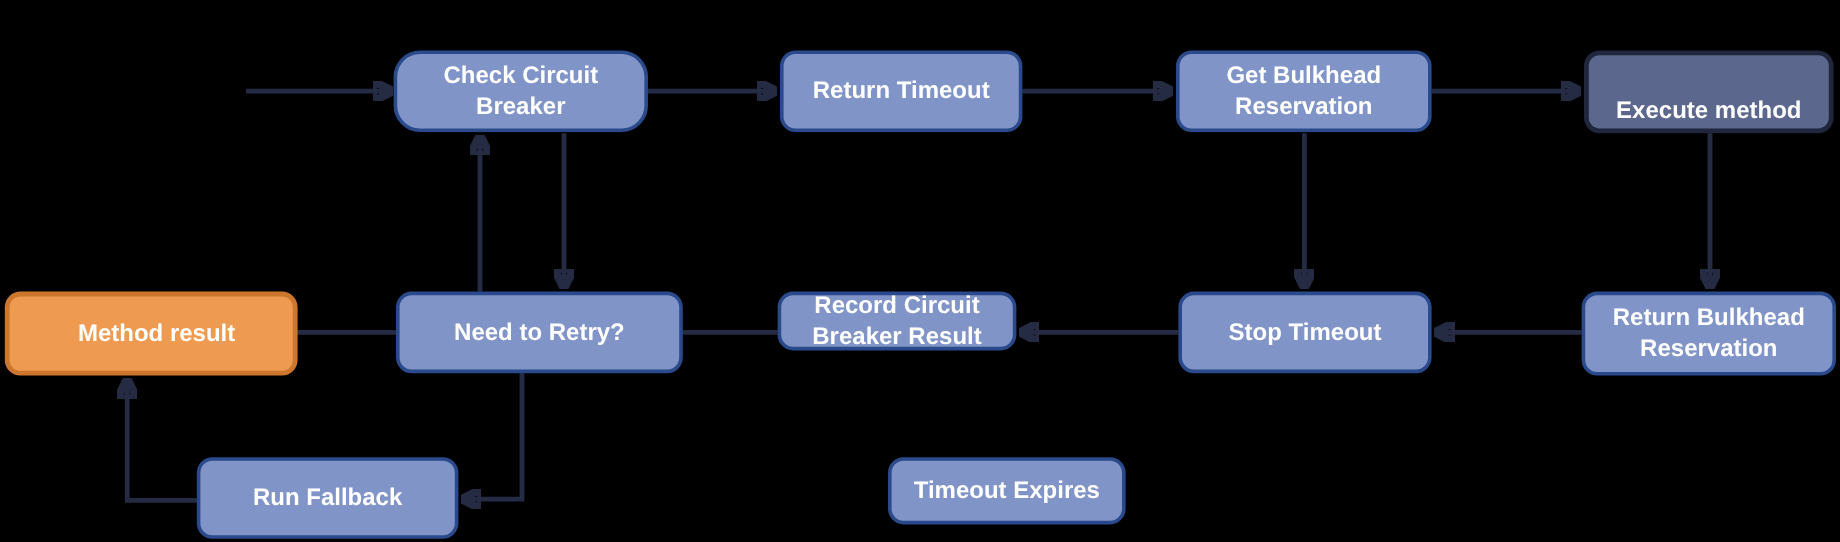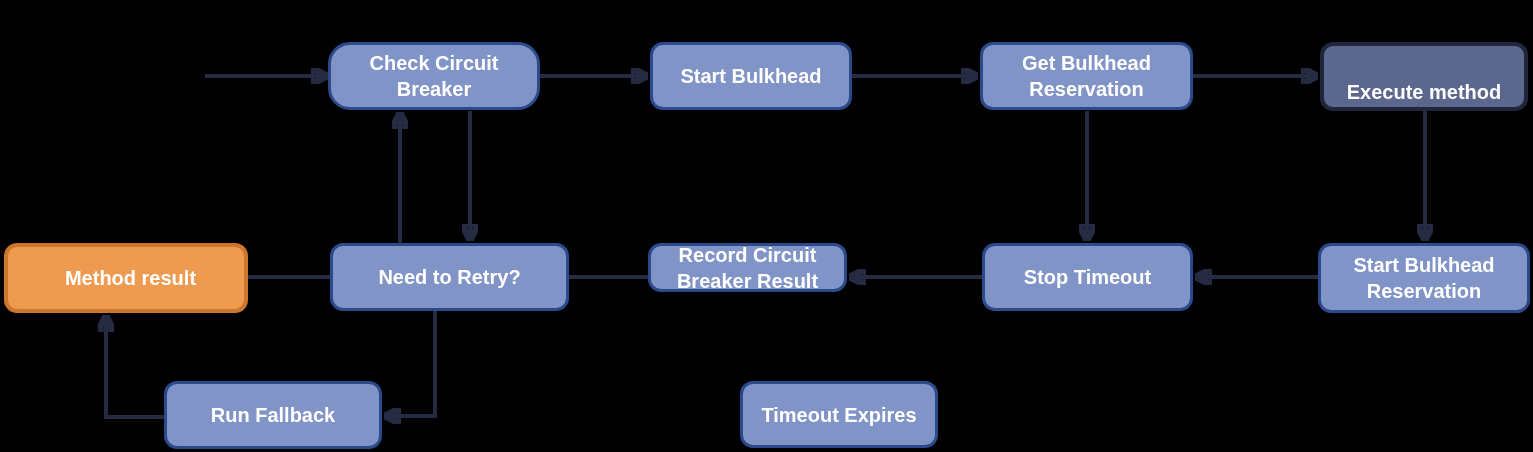--- a/index.html
+++ b/index.html
@@ -82,21 +82,21 @@
     <path d="M400 243 V114" marker-end="url(#ah)"></path>
     <path d="M470 111 V239" marker-end="url(#ah)"></path>
     <path d="M435 311 V416 H386" marker-end="url(#ah)"></path>
     <path d="M164 417 H106 V317" marker-end="url(#ah)"></path>
   </svg>
 
   <div class="node node-process" style="left:328px; top:42px;  width:212px; height:68px;border-radius:22px;">
       <span>Check Circuit Breaker</span>
     </div>
   <div class="node node-process" style="left:650px; top:42px;  width:202px; height:68px;">
-      <span>Start Bulkhead</span>
+      <span>Return Timeout</span>
     </div>
   <div class="node node-process" style="left:980px; top:42px;  width:213px; height:68px;">
       <span>Get Bulkhead Reservation</span>
     </div>
   <div class="node node-emphasis" style="left:1320px;top:42px;  width:208px; height:69px;">
       <span>Execute method</span>
     </div>
 
   <div class="node node-result" style="left:4px;   top:243px; width:244px; height:70px;padding-left:19px;">
       <span>Method result</span>
@@ -104,23 +104,23 @@
   <div class="node node-process" style="left:330px; top:243px; width:239px; height:68px;">
       <span>Need to Retry?</span>
     </div>
   <div class="node node-process" style="left:648px; top:243px; width:199px; height:49px;">
       <span>Record Circuit Breaker Result</span>
     </div>
   <div class="node node-process" style="left:982px; top:243px; width:211px; height:68px;">
       <span>Stop Timeout</span>
     </div>
   <div class="node node-process" style="left:1318px;top:243px; width:212px; height:70px;">
-      <span>Start Bulkhead Reservation</span>
+      <span>Return Bulkhead Reservation</span>
     </div>
 
   <div class="node node-process" style="left:164px; top:381px; width:218px; height:68px;">
       <span>Run Fallback</span>
     </div>
-  <div class="node node-process" style="left:740px; top:381px; width:198px; height:67px;">
+  <div class="node node-process" style="left:740px; top:381px; width:198px; height:56px;">
       <span>Timeout Expires</span>
     </div>
 
 </div>
 
 </body></html>

